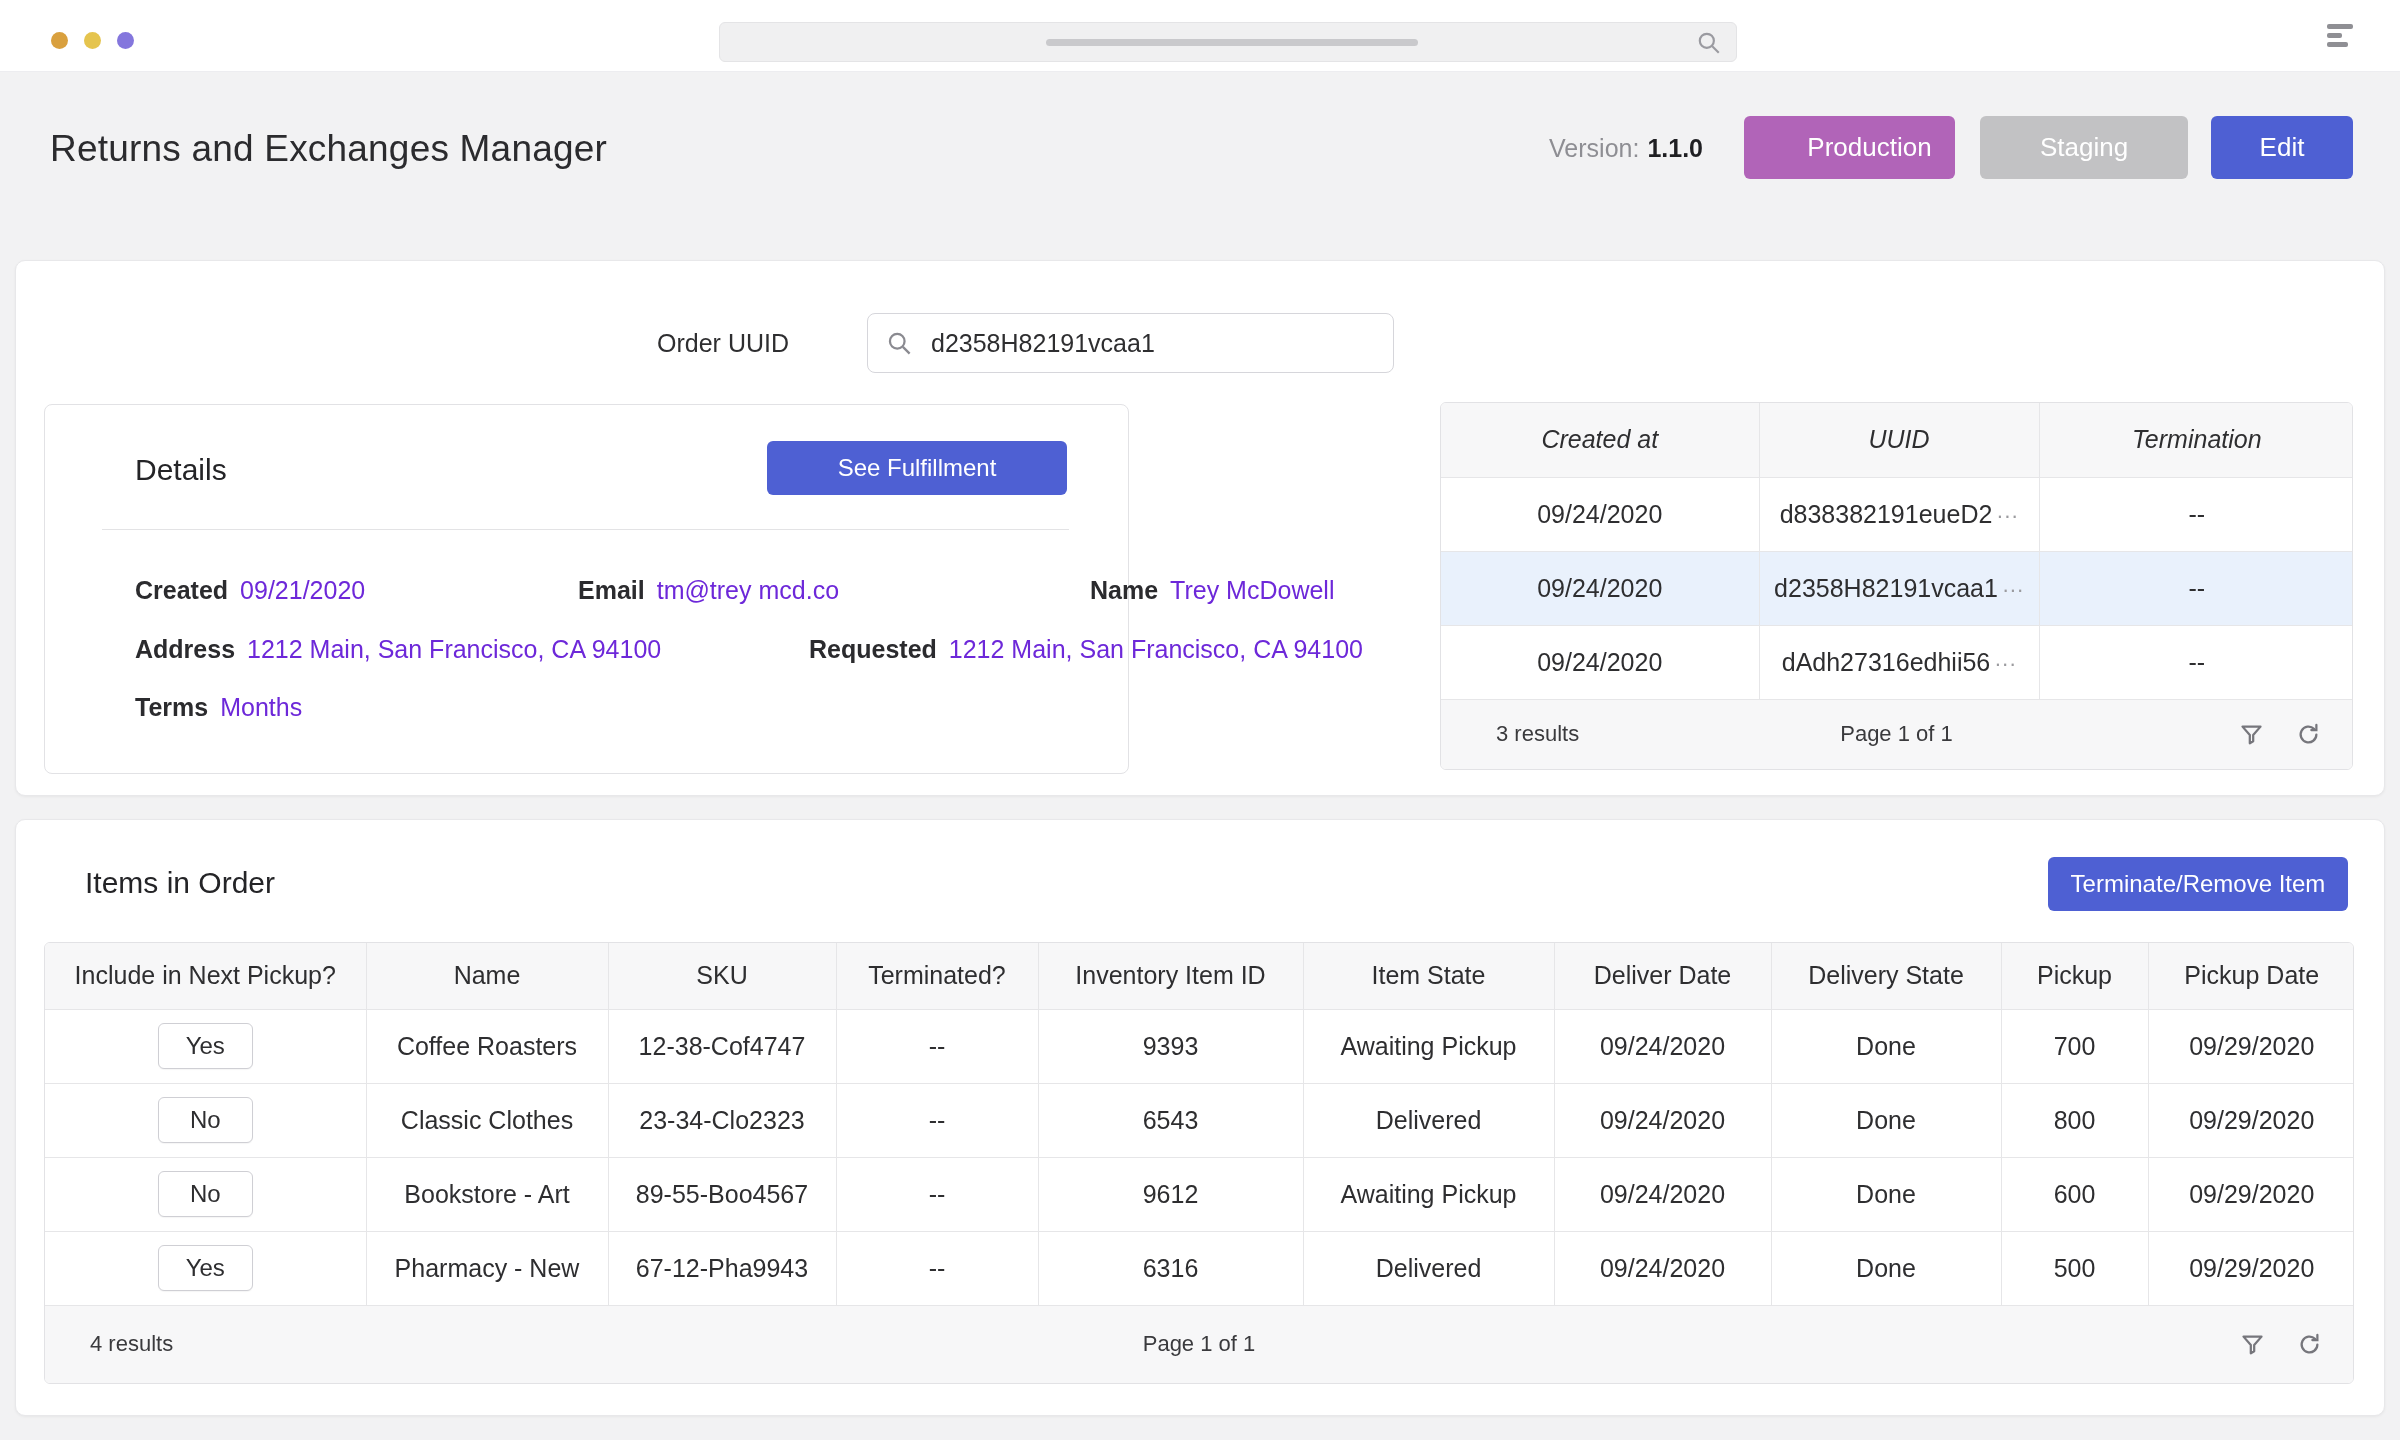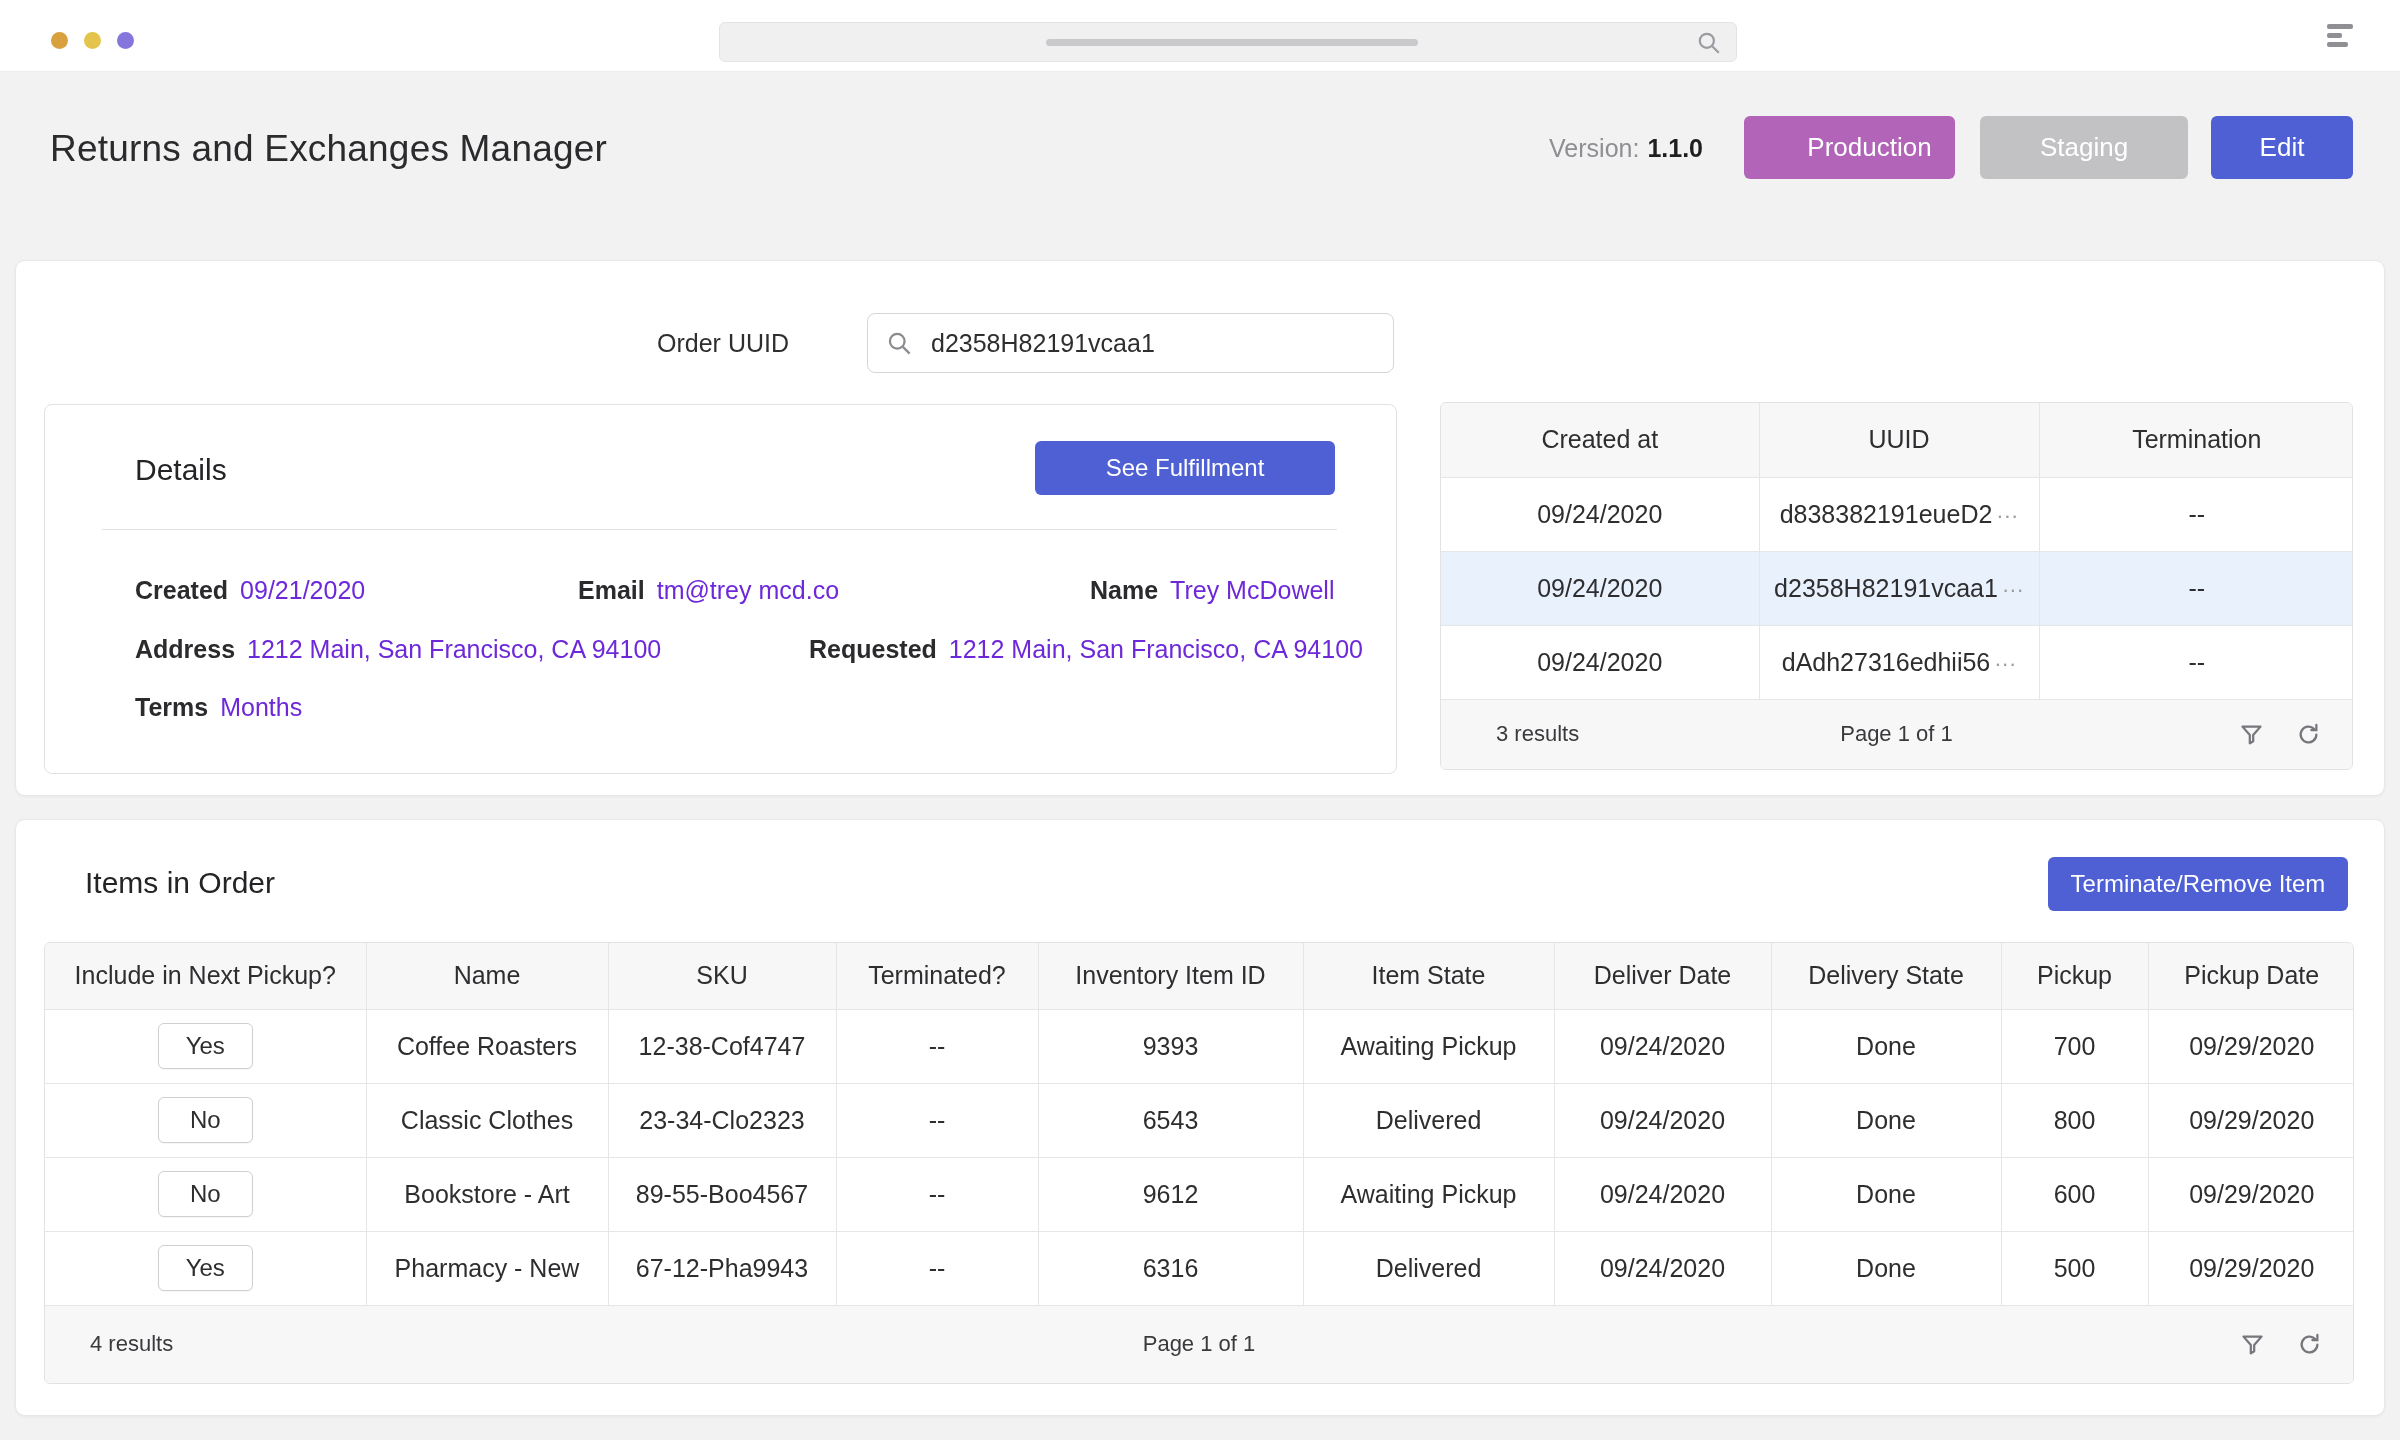--- a/index.html
+++ b/index.html
@@ -74,21 +74,21 @@
     border: 1px solid #d6d6db; border-radius: 8px; background: #fff;
     display: flex; align-items: center; padding-left: 18px;
   }
   .lookup-input input {
     border: none; outline: none; font-family: inherit; font-size: 25px;
     color: #2e2e30; margin-left: 18px; width: 420px; background: transparent;
   }
 
   
   .details-panel {
-    position: absolute; left: 28px; top: 143px; width: 1353px; height: 370px;
+    position: absolute; left: 28px; top: 143px; width: 1085px; height: 370px;
     border: 1px solid #e2e2e5; border-radius: 8px; background: #fff;
   }
   .details-title { position: absolute; left: 90px; top: 48px; font-size: 30px; font-weight: 500; color: #242427; }
   .btn-fulfillment {
     position: absolute; right: 61px; top: 36px; width: 300px; height: 54px;
     background: #4e60d3; color: #fff; border: none; border-radius: 6px;
     font-size: 24px; font-weight: 500; font-family: inherit; cursor: pointer;
   }
   .details-divider { position: absolute; left: 57px; right: 59px; top: 124px; height: 1px; background: #e3e3e5; }
   .field { position: absolute; font-size: 25px; white-space: nowrap; }
@@ -115,21 +115,21 @@
     background: #f7f7f8; display: flex; align-items: center; position: relative;
     font-size: 22px; color: #3a3a3d;
   }
   .tbl-footer .page { position: absolute; left: 0; right: 0; text-align: center; }
   .tbl-footer .icons { margin-left: auto; display: flex; gap: 30px; align-items: center; padding-right: 30px; position: relative; z-index: 1; }
   .icon-btn { background: none; border: none; cursor: pointer; padding: 0; line-height: 0; }
 
   
   .orders-table-wrap { left: 1424px; top: 141px; width: 913px; }
   .orders-table { width: 913px; }
-  .orders-table th { height: 74px; }
+  .orders-table th { height: 74px; font-style: italic; }
   .orders-table td { height: 74px; }
   .orders-table tr.selected td { background: #e9f1fc; }
   .ellipsis { color: #9b9b9f; font-size: 22px; margin-left: 4px; }
   .orders-footer { height: 69px; padding-left: 55px; }
 
   
   .items-title { position: absolute; left: 69px; top: 46px; font-size: 30px; font-weight: 500; color: #242427; }
   .btn-terminate-order {
     position: absolute; left: 1681px; top: 37px; width: 302px; height: 54px;
     background: #b164b8; color: #fff; border: none; border-radius: 6px;

